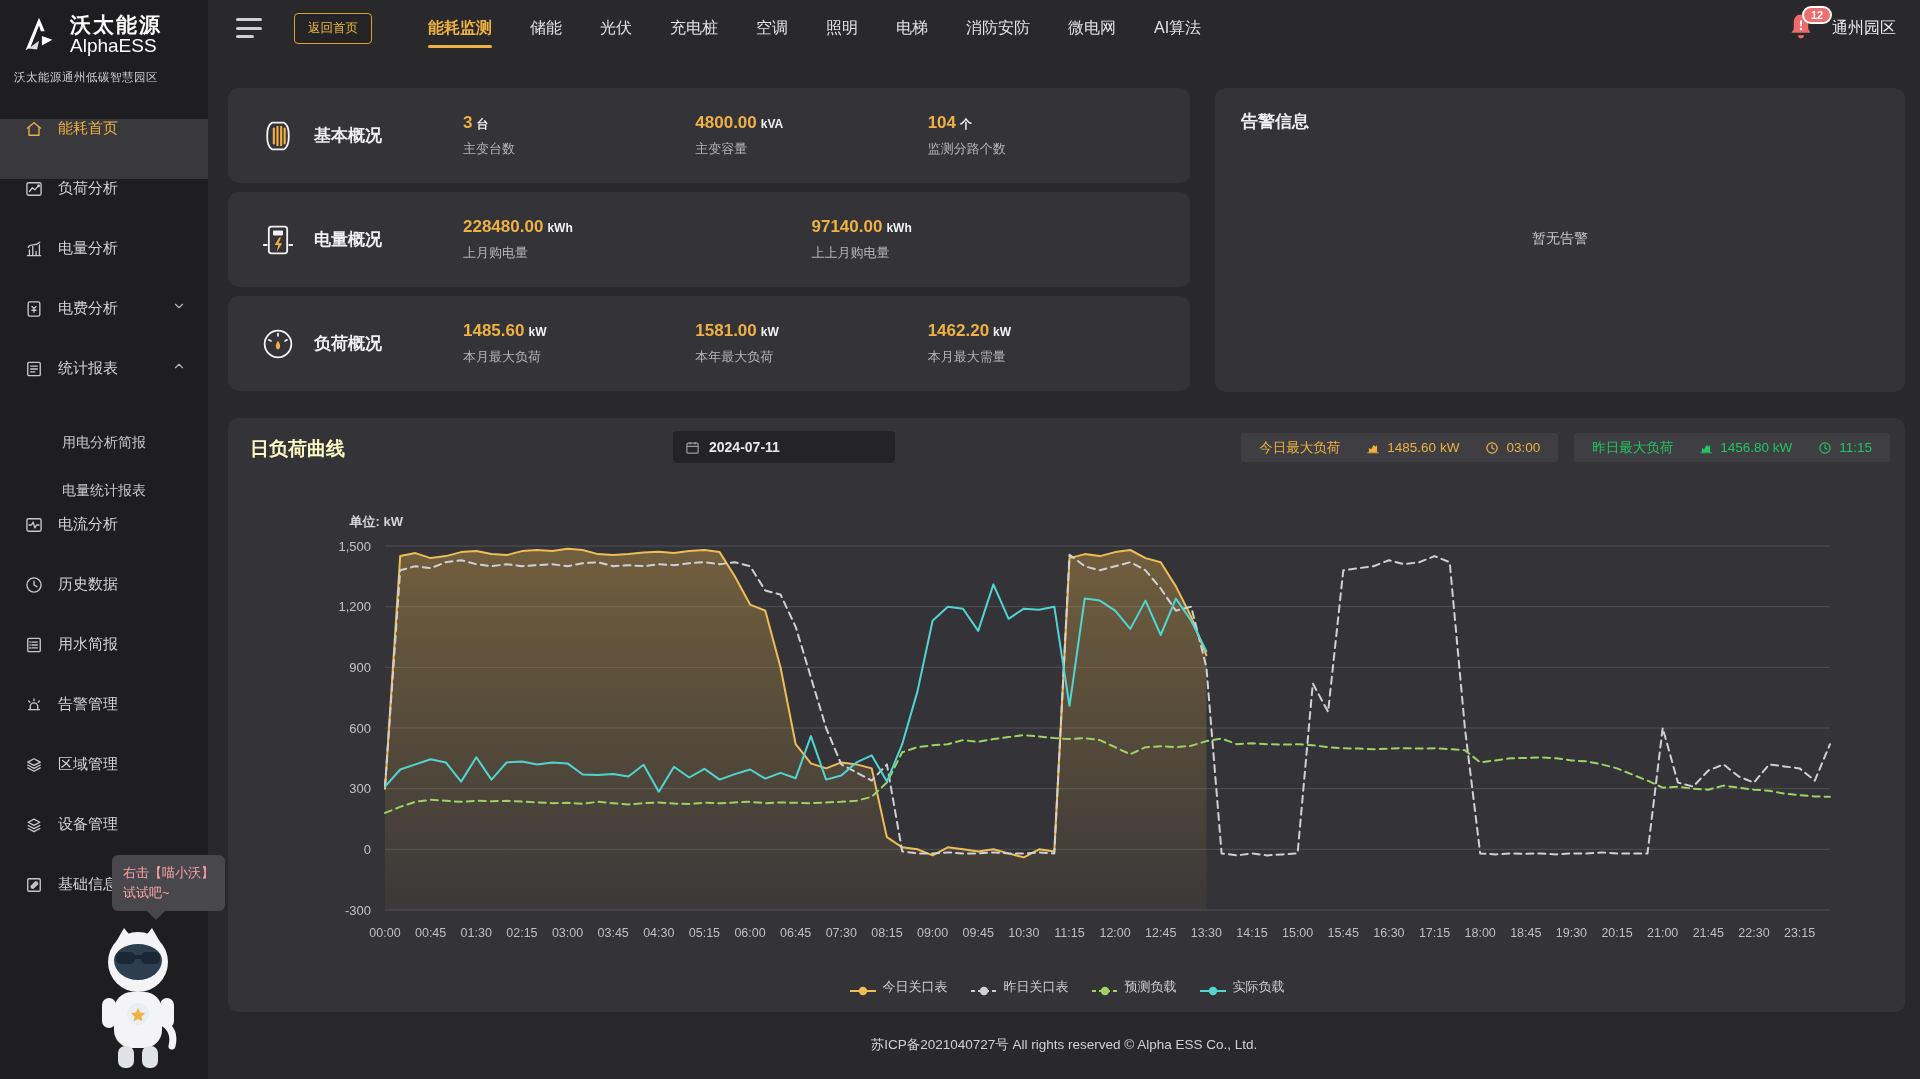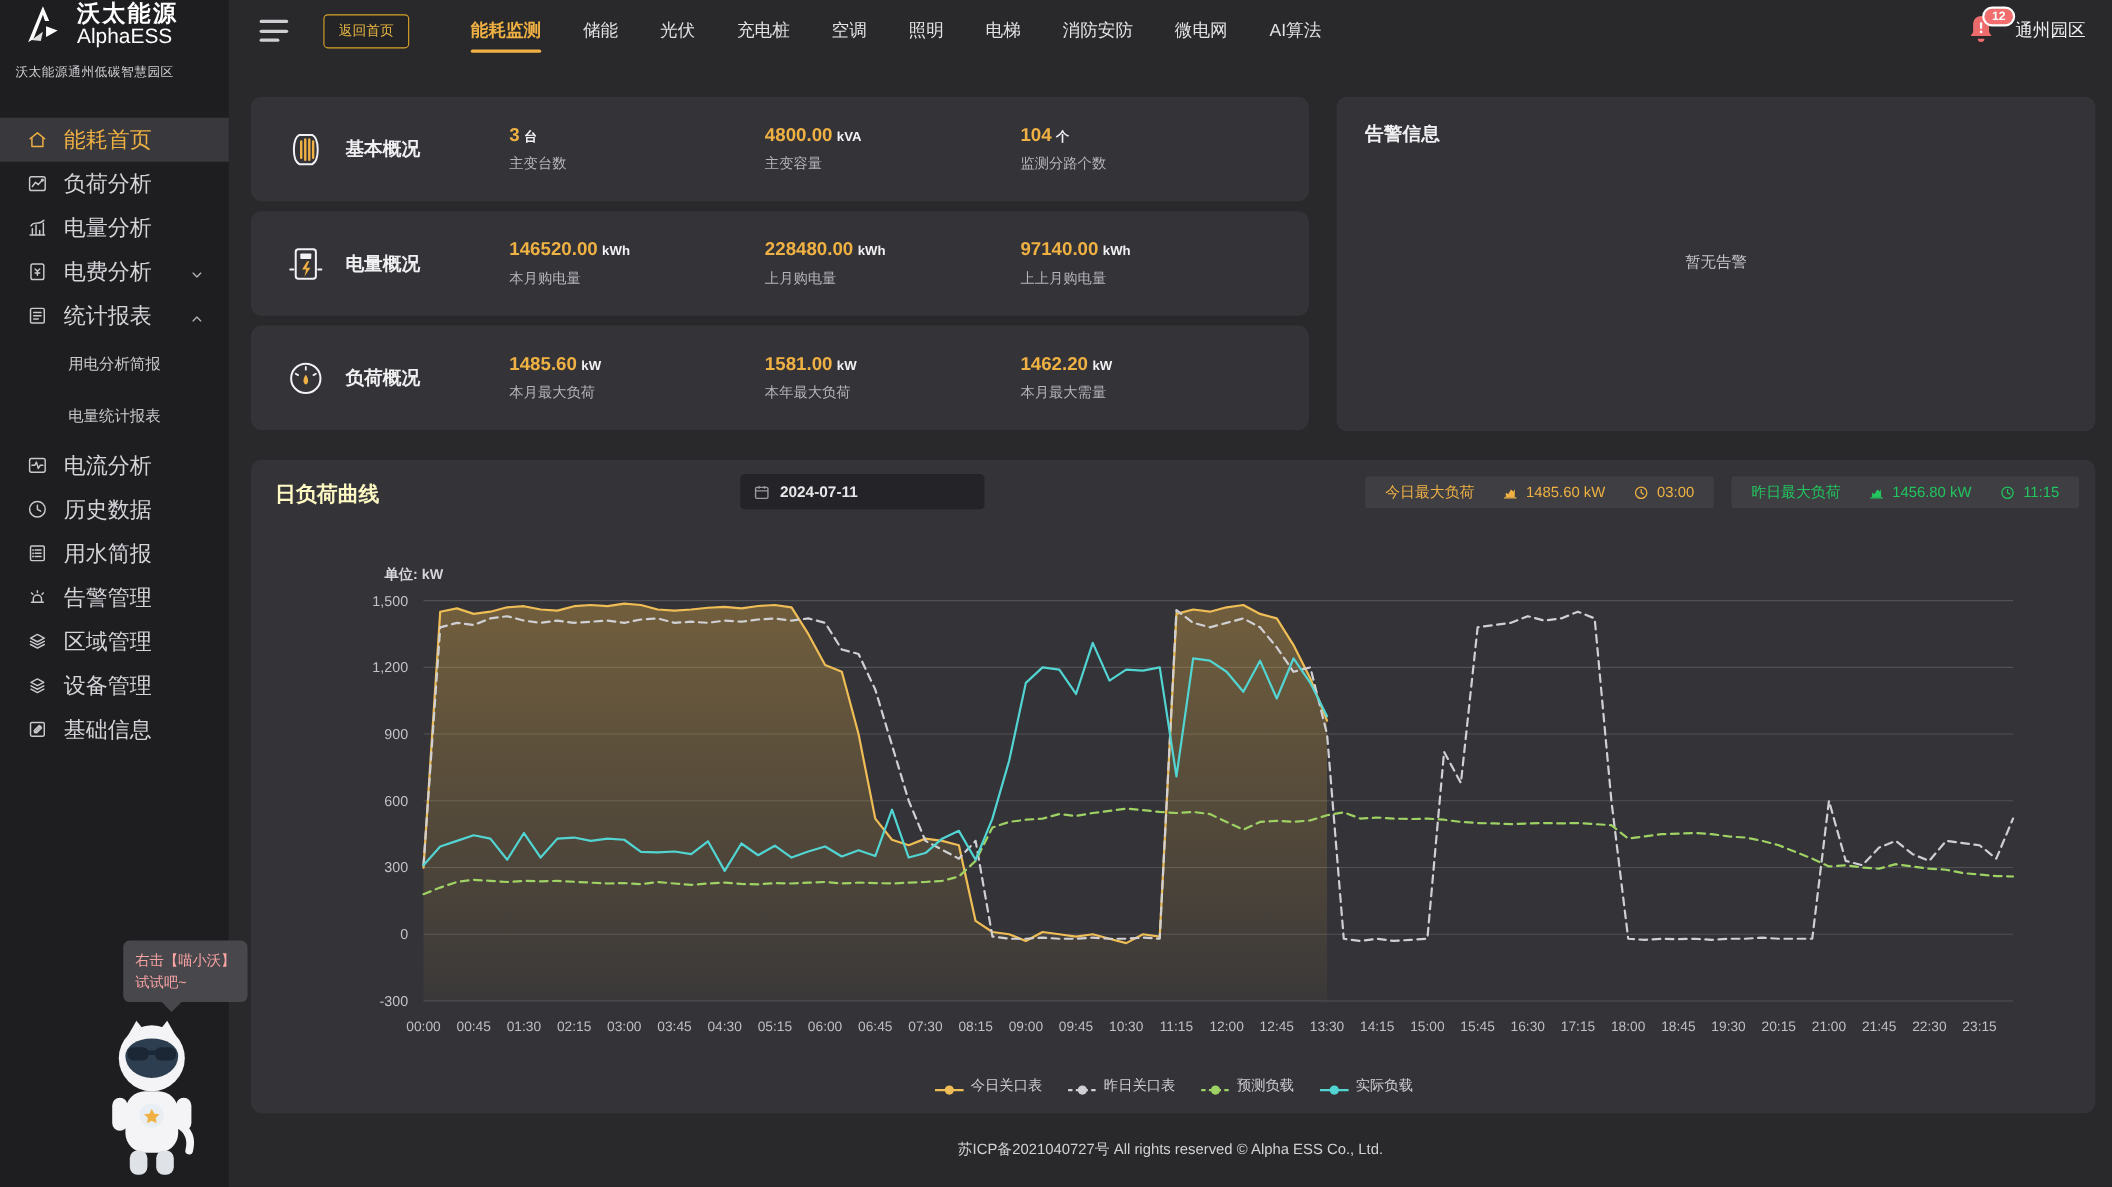--- a/index.html
+++ b/index.html
@@ -2,28 +2,28 @@
 <html><head>
 <meta charset="utf-8">
 <style>
   * { margin:0; padding:0; box-sizing:border-box; }
   html,body { background:#1a1a1c; }
   body { font-family:"Liberation Sans","DejaVu Sans",sans-serif; }
   .app { position:relative; width:1920px; height:1079px; background:#29292c; overflow:hidden; }
 
   
   .sidebar { position:absolute; left:0; top:0; width:208px; height:100%; background:#1e1e21; z-index:5; }
-  .brand { display:flex; align-items:center; gap:8px; padding:0 0 4px 16px; }
+  .brand { display:flex; align-items:center; gap:8px; padding:12px 0 4px 16px; }
   .brand-mark { width:46px; height:46px; flex:0 0 auto; }
   .brand-names { color:#fff; line-height:1.05; }
   .brand-cn { font-size:21px; letter-spacing:2px; font-weight:bold; }
   .brand-en { font-size:19px; }
   .brand-sub { color:#cfcfd3; font-size:11.5px; padding:8px 0 10px 14px; letter-spacing:.5px; }
   .menu { margin-top:24px; display:flex; flex-direction:column; }
-  .menu-item { position:relative; display:flex; align-items:center; gap:14px; height:40px; padding-left:24px; color:#d4d4d8; font-size:20px; cursor:pointer; }
+  .menu-item { position:relative; display:flex; align-items:flex-start; gap:14px; height:60px; padding-left:24px; color:#d4d4d8; font-size:15px; cursor:pointer; }
   .menu-item .mi-icon { width:20px; height:20px; color:#c9c9cd; flex:0 0 auto; }
   .menu-item.active { background:#38383d; color:#efb143; }
   .menu-item.active .mi-icon { color:#efb143; }
   .menu-item .chev { position:absolute; right:22px; width:14px; height:14px; color:#b6b6ba; }
   .submenu-item { height:48px; display:flex; align-items:center; padding-left:62px; color:#c9c9cc; font-size:14px; cursor:pointer; }
 
   
   .topbar { position:absolute; left:208px; right:0; top:0; height:56px; display:flex; align-items:center; padding:0 24px 0 28px; }
   .hamburger { width:26px; height:20px; display:flex; flex-direction:column; justify-content:space-between; cursor:pointer; margin-right:32px; }
   .hamburger span { height:3px; background:#cfcfd3; border-radius:2px; }
@@ -282,24 +282,20 @@
         <div class="card-head">
       <span class="card-icon"><svg viewBox="0 0 48 48" style="width:100%;height:100%" fill="none">
               <rect x="13" y="8" width="22" height="32" rx="3" stroke="#f2f2f4" stroke-width="2.2"></rect>
               <rect x="18" y="12.5" width="12" height="6" rx="1" fill="#f2f2f4"></rect>
               <path d="M25.5 21 l-5.5 9 h4.4 l-2 8 6.6-10 h-4.4 l3.2-7z" fill="#efb143"></path>
               <path d="M7 30 h3.5 M37.5 30 h3.5" stroke="#f2f2f4" stroke-width="2.2" stroke-linecap="round"></path>
             </svg></span>
       <span class="card-title">电量概况</span>
     </div>
     <div class="metrics">
-          <div class="metric">
-        <div><span class="metric-value">146520.00</span><span class="metric-unit">kWh</span></div>
-        <div class="metric-label">本月购电量</div>
-      </div>
           <div class="metric">
         <div><span class="metric-value">228480.00</span><span class="metric-unit">kWh</span></div>
         <div class="metric-label">上月购电量</div>
       </div>
           <div class="metric">
         <div><span class="metric-value">97140.00</span><span class="metric-unit">kWh</span></div>
         <div class="metric-label">上上月购电量</div>
       </div>
         </div>
       </div>

